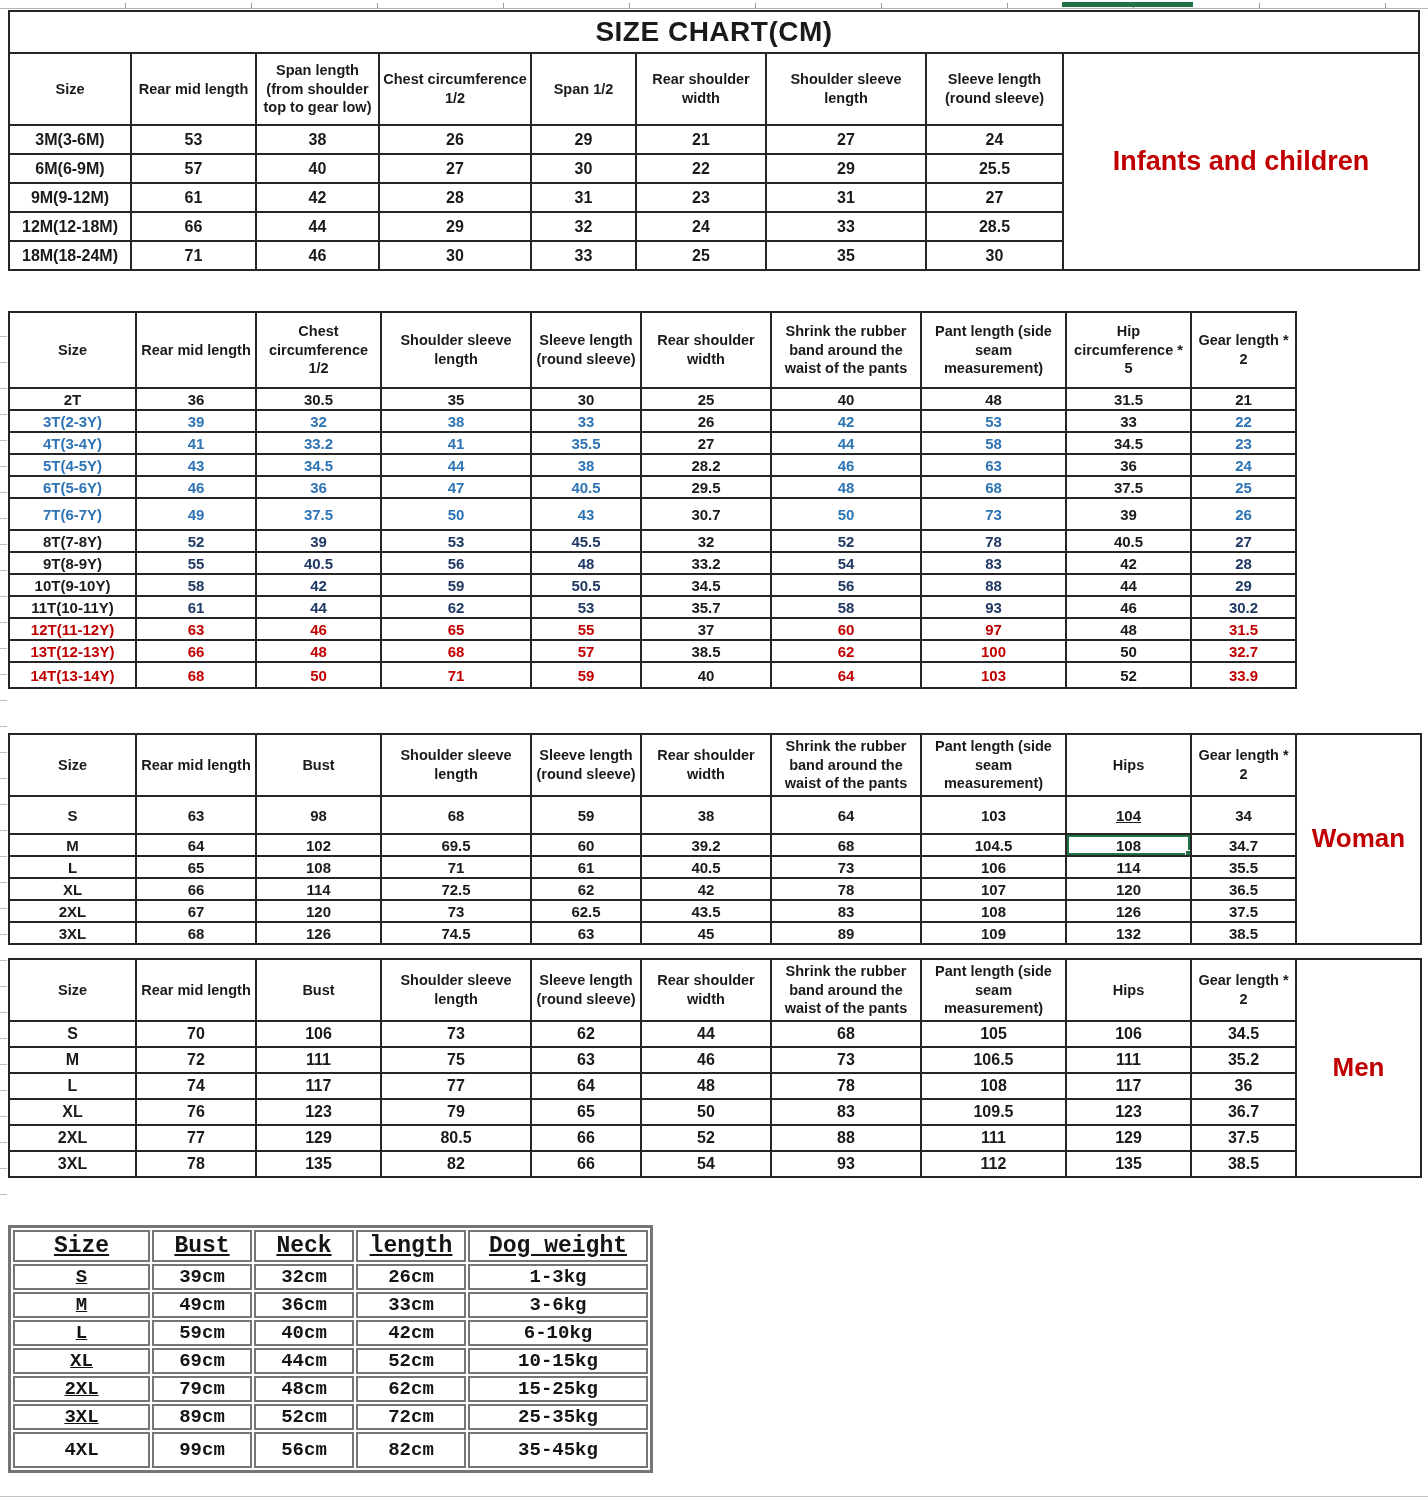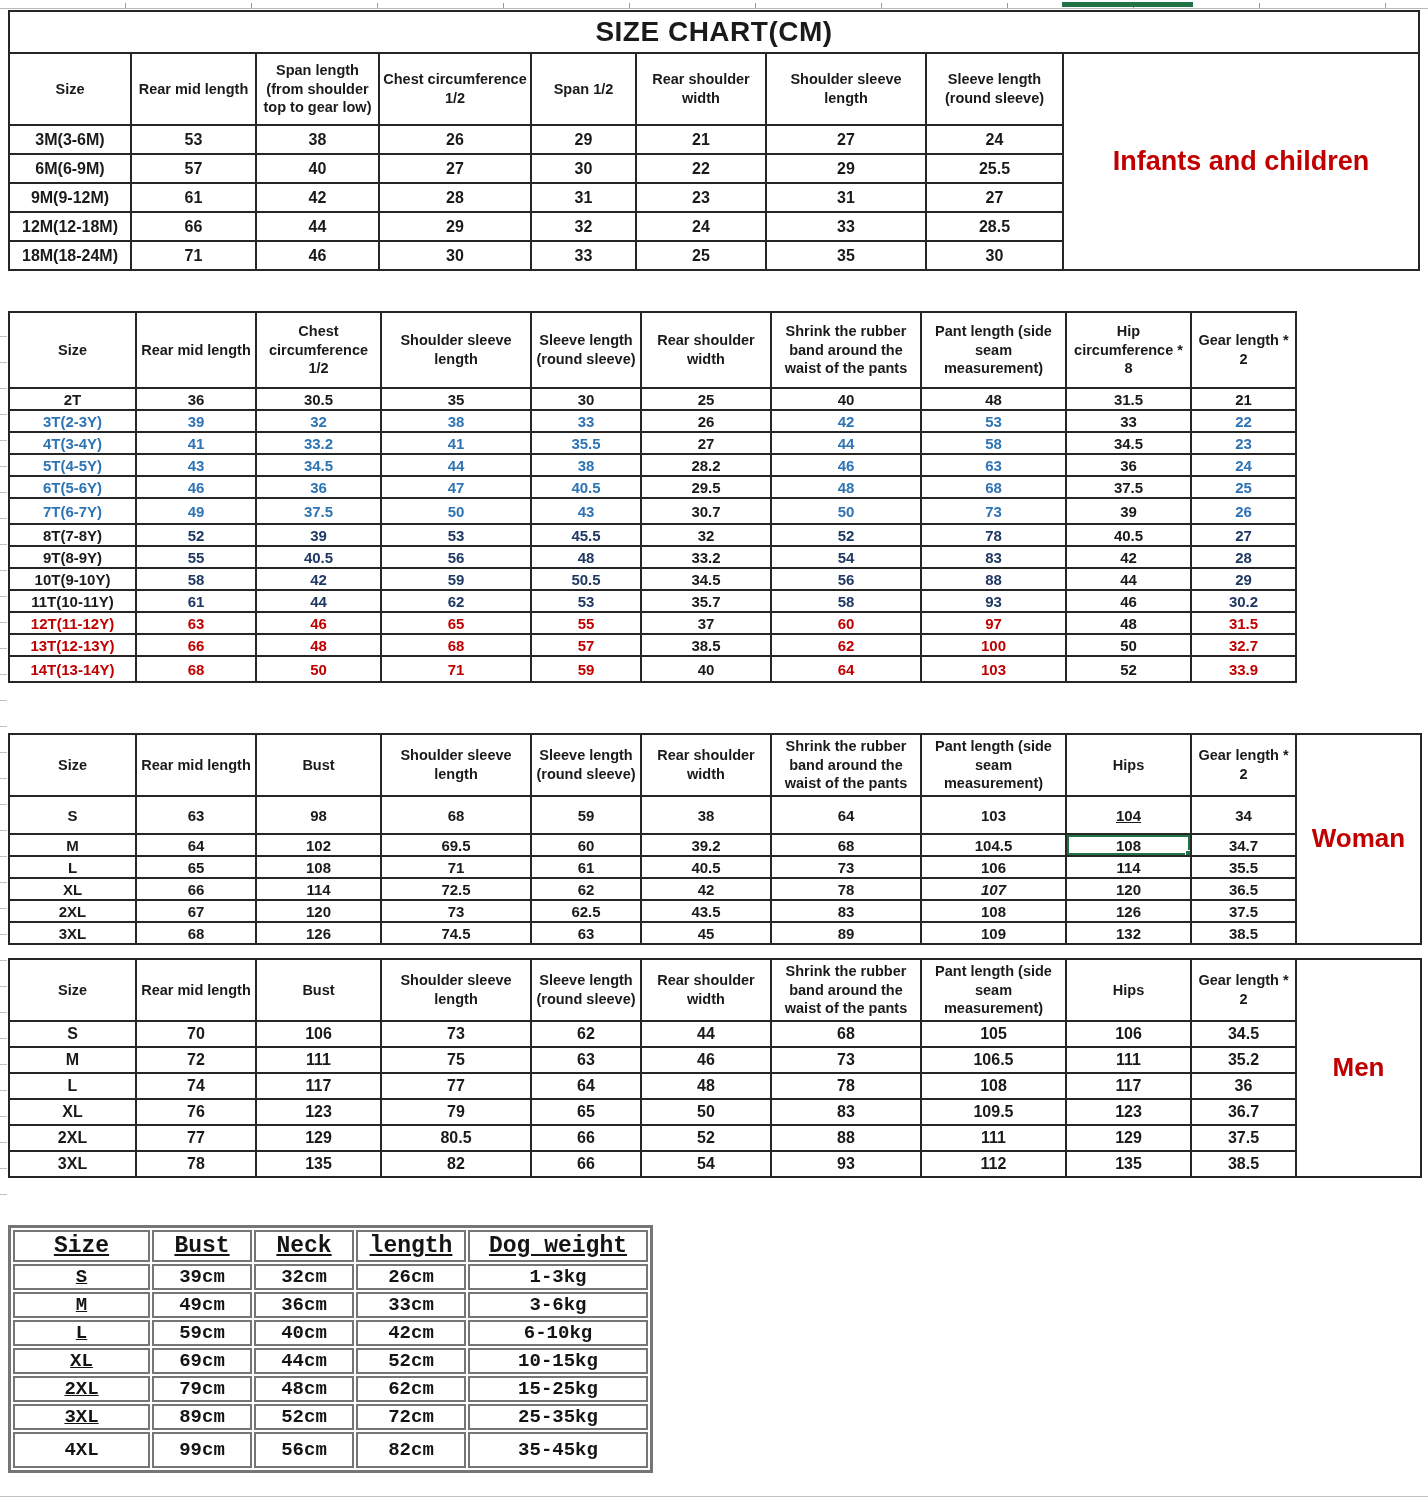--- a/index.html
+++ b/index.html
@@ -177,21 +177,21 @@
           <thead>
             <tr>
               <th style="height: 76px;">Size</th>
               <th style="height: 76px;">Rear mid length</th>
               <th style="height: 76px;">Chest circumference 1/2</th>
               <th style="height: 76px;">Shoulder sleeve length</th>
               <th style="height: 76px;">Sleeve length (round sleeve)</th>
               <th style="height: 76px;">Rear shoulder width</th>
               <th style="height: 76px;">Shrink the rubber band around the waist of the pants</th>
               <th style="height: 76px;">Pant length (side seam measurement)</th>
-              <th style="height: 76px;">Hip circumference * 8</th>
+              <th style="height: 76px;">Hip circumference * 5</th>
               <th style="height: 76px;">Gear length * 2</th>
             </tr>
           </thead>
           <tbody>
             <tr>
               <td class="c-black" style="height: 22px;">2T</td>
               <td class="c-black" style="height: 22px;">36</td>
               <td class="c-black" style="height: 22px;">30.5</td>
               <td class="c-black" style="height: 22px;">35</td>
               <td class="c-black" style="height: 22px;">30</td>
@@ -243,21 +243,21 @@
               <td class="c-blue" style="height: 22px;">36</td>
               <td class="c-blue" style="height: 22px;">47</td>
               <td class="c-blue" style="height: 22px;">40.5</td>
               <td class="c-black" style="height: 22px;">29.5</td>
               <td class="c-blue" style="height: 22px;">48</td>
               <td class="c-blue" style="height: 22px;">68</td>
               <td class="c-black" style="height: 22px;">37.5</td>
               <td class="c-blue" style="height: 22px;">25</td>
             </tr>
             <tr>
-              <td class="c-blue" style="height: 26px;">7T(6-7Y)</td>
+              <td class="c-blue" style="height: 32px;">7T(6-7Y)</td>
               <td class="c-blue" style="height: 22px;">49</td>
               <td class="c-blue" style="height: 22px;">37.5</td>
               <td class="c-blue" style="height: 22px;">50</td>
               <td class="c-blue" style="height: 22px;">43</td>
               <td class="c-black" style="height: 22px;">30.7</td>
               <td class="c-blue" style="height: 22px;">50</td>
               <td class="c-blue" style="height: 22px;">73</td>
               <td class="c-black" style="height: 22px;">39</td>
               <td class="c-blue" style="height: 22px;">26</td>
             </tr>
@@ -417,21 +417,21 @@
               <td class="c-black" style="height: 22px;">35.5</td>
             </tr>
             <tr>
               <td class="c-black" style="height: 22px;">XL</td>
               <td class="c-black" style="height: 22px;">66</td>
               <td class="c-black" style="height: 22px;">114</td>
               <td class="c-black" style="height: 22px;">72.5</td>
               <td class="c-black" style="height: 22px;">62</td>
               <td class="c-black" style="height: 22px;">42</td>
               <td class="c-black" style="height: 22px;">78</td>
-              <td class="c-black" style="height: 22px; font-style: italic;">107</td>
+              <td class="c-black" style="height: 22px;">107</td>
               <td class="c-black" style="height: 22px;">120</td>
               <td class="c-black" style="height: 22px;">36.5</td>
             </tr>
             <tr>
               <td class="c-black" style="height: 22px;">2XL</td>
               <td class="c-black" style="height: 22px;">67</td>
               <td class="c-black" style="height: 22px;">120</td>
               <td class="c-black" style="height: 22px;">73</td>
               <td class="c-black" style="height: 22px;">62.5</td>
               <td class="c-black" style="height: 22px;">43.5</td>

